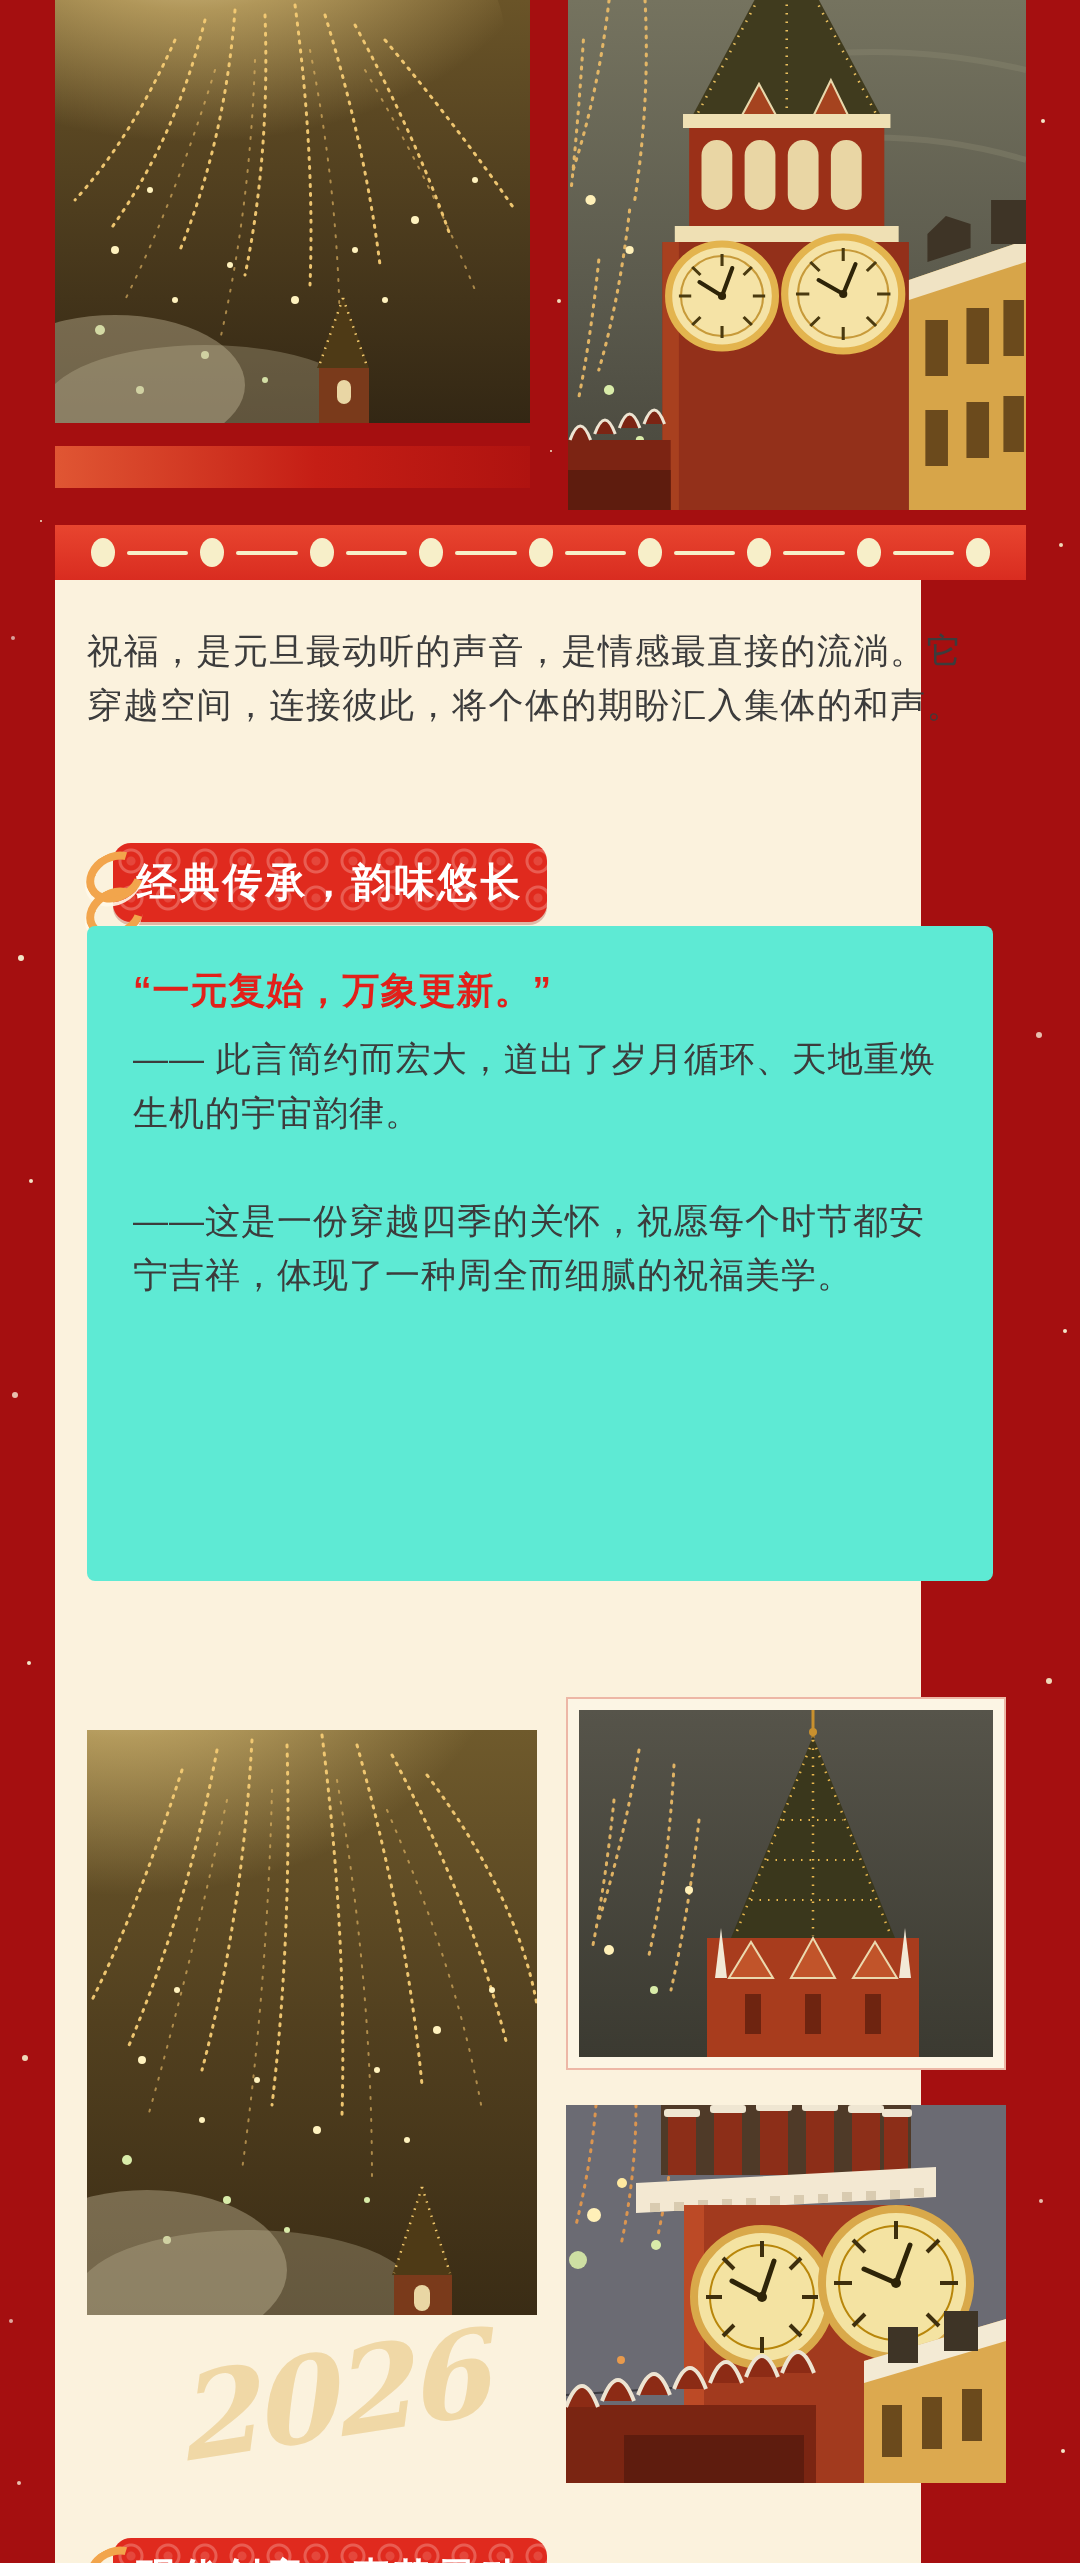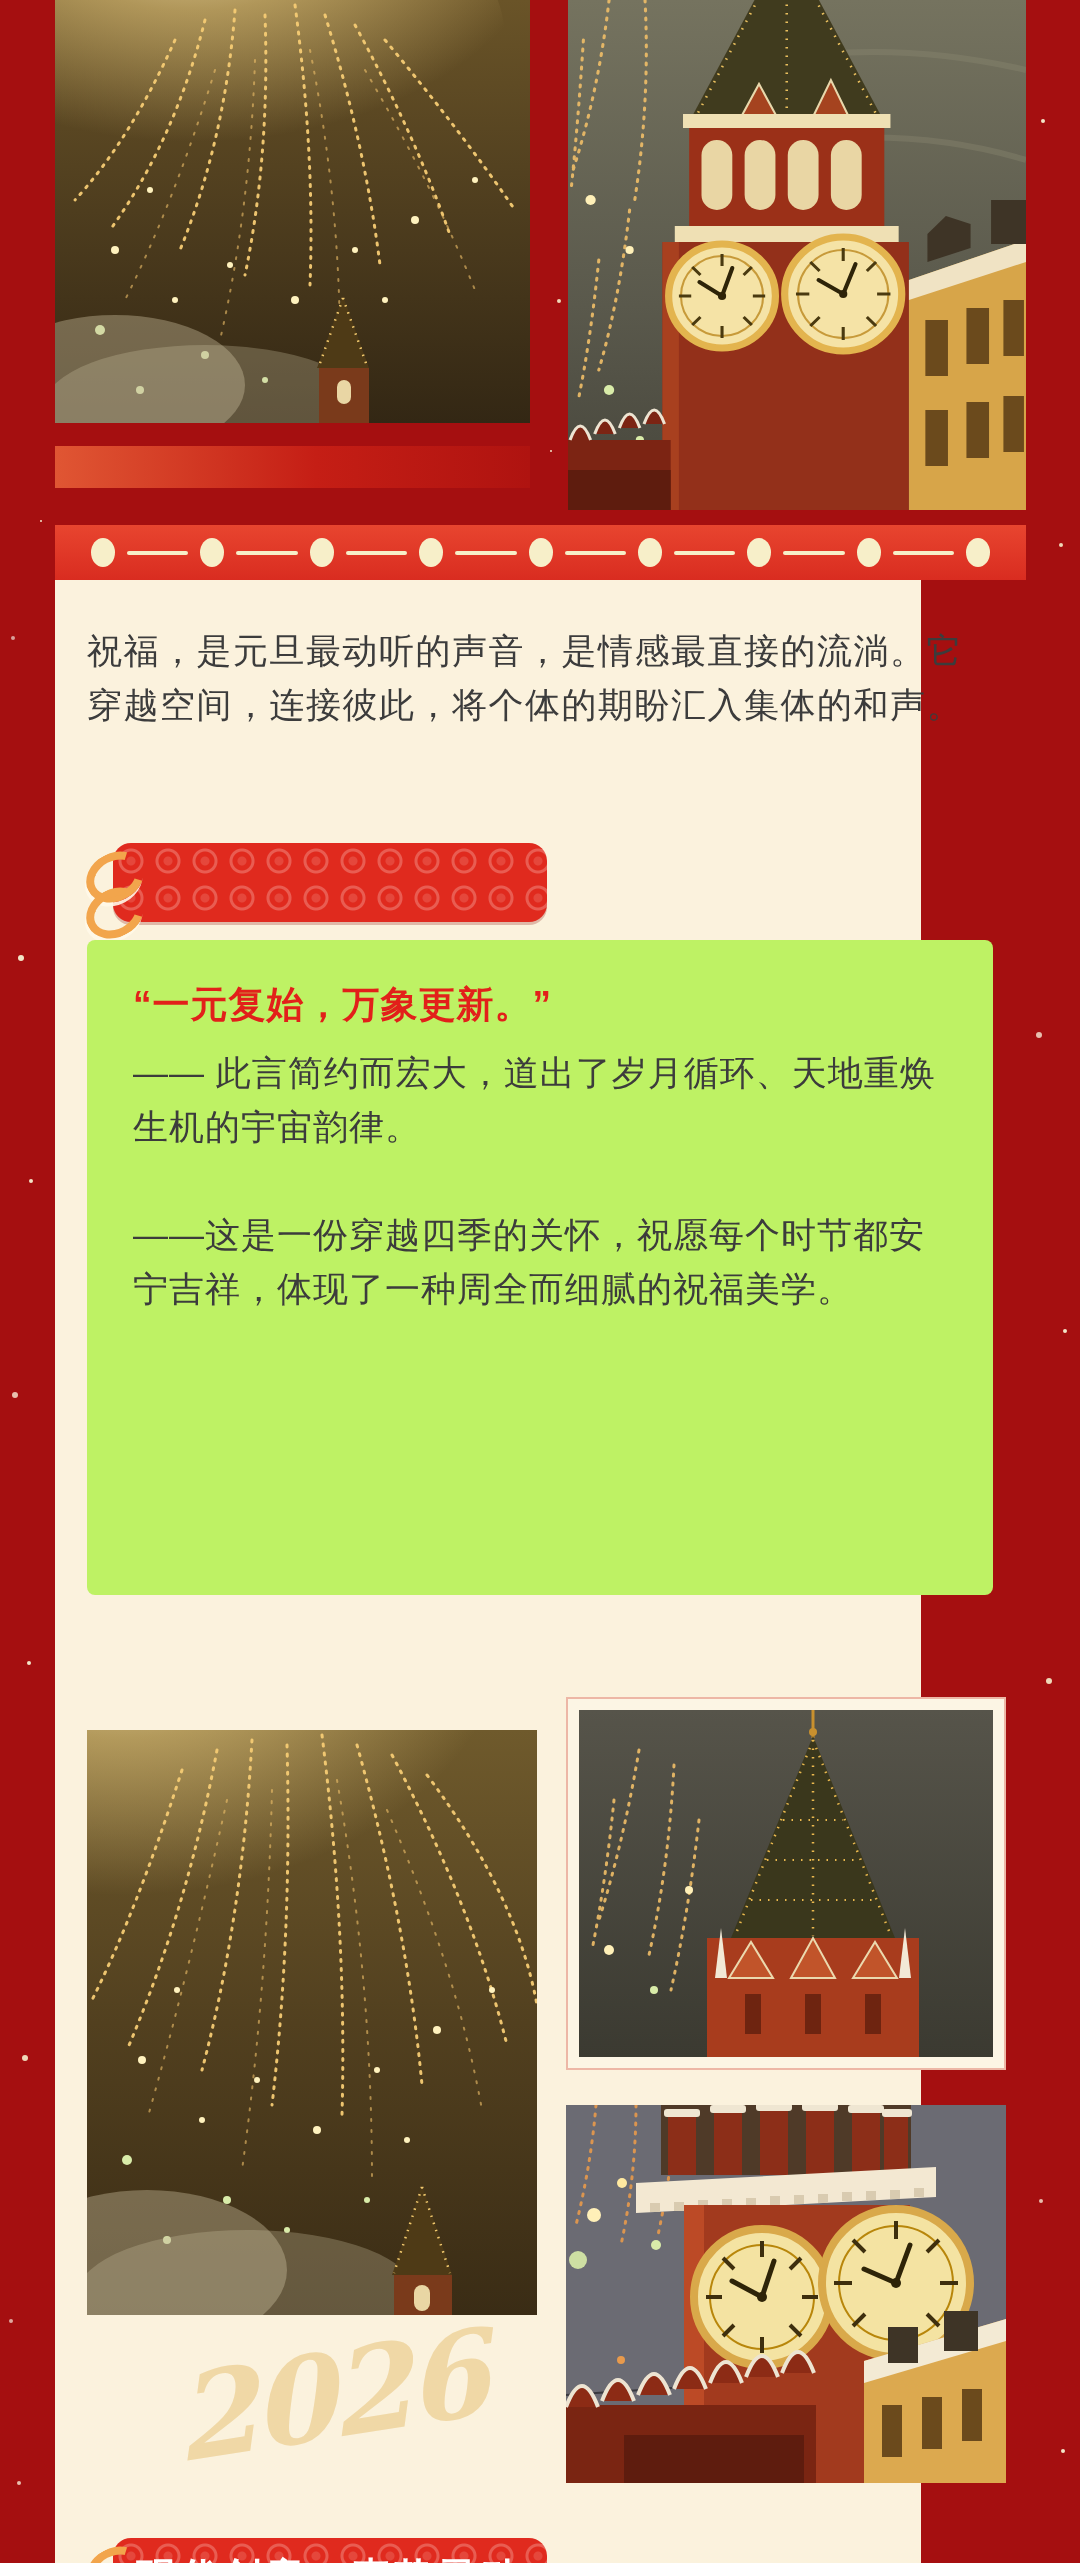--- a/index.html
+++ b/index.html
@@ -41,21 +41,21 @@
          display:flex;align-items:center;justify-content:center;
          box-shadow:0 3px 0 rgba(140,10,8,.25);}
   .badge .title{color:#FFFFFF;font-size:40px;font-weight:700;letter-spacing:3px;white-space:nowrap;}
   .ring{position:absolute;width:44px;height:32px;border:8px solid #F2A54C;border-right-color:transparent;
         border-radius:50%;transform:rotate(-28deg);box-shadow:-3px 3px 0 rgba(255,248,232,.9);}
   .badge .ring1{left:-28px;top:10px;}
   .badge .ring2{left:-28px;top:46px;}
   .badge1{left:58px;top:263px;}
   .badge2{left:58px;top:1958px;}
   
-  .quote-block{position:absolute;left:32px;top:360px;width:906px;height:655px;background:#bef264;
+  .quote-block{position:absolute;left:32px;top:346px;width:906px;height:655px;background:#5eead4;
                border-radius:8px;padding:40px 40px 0 46px;box-sizing:border-box;}
   .quote-group{margin-bottom:54px;}
   .quote-line{color:#E2201A;font-size:37px;font-weight:700;letter-spacing:1px;margin-bottom:16px;}
   .quote-comment{color:#3C3C3C;font-size:35px;line-height:54px;letter-spacing:1px;}
   
   .photo-bl{left:32px;top:1150px;width:450px;height:585px;}
   .framed{position:absolute;left:511px;top:1117px;width:440px;height:373px;border:2px solid #EDB7A6;
           background:#FCF5E4;padding:11px;box-sizing:border-box;}
   .framed .inner{width:100%;height:100%;overflow:hidden;}
   .framed svg{display:block;width:100%;height:100%;}
@@ -242,20 +242,21 @@
       <span class="dot"></span>
     </div>
 
   <div class="panel">
 
     <div class="intro">祝福，是元旦最动听的声音，是情感最直接的流淌。它穿越空间，连接彼此，将个体的期盼汇入集体的和声。</div>
 
     <div class="badge badge1">
       <span class="ring ring1"></span>
       <span class="ring ring2"></span>
+      <span class="title">经典传承，韵味悠长</span>
     </div>
 
     <div class="quote-block" id="quote-block">
         <div class="quote-group">
           <div class="quote-line">“一元复始，万象更新。”</div>
           <div class="quote-comment">—— 此言简约而宏大，道出了岁月循环、天地重焕生机的宇宙韵律。</div>
         </div>
         <div class="quote-group">
         </div>
         <div class="quote-group">

